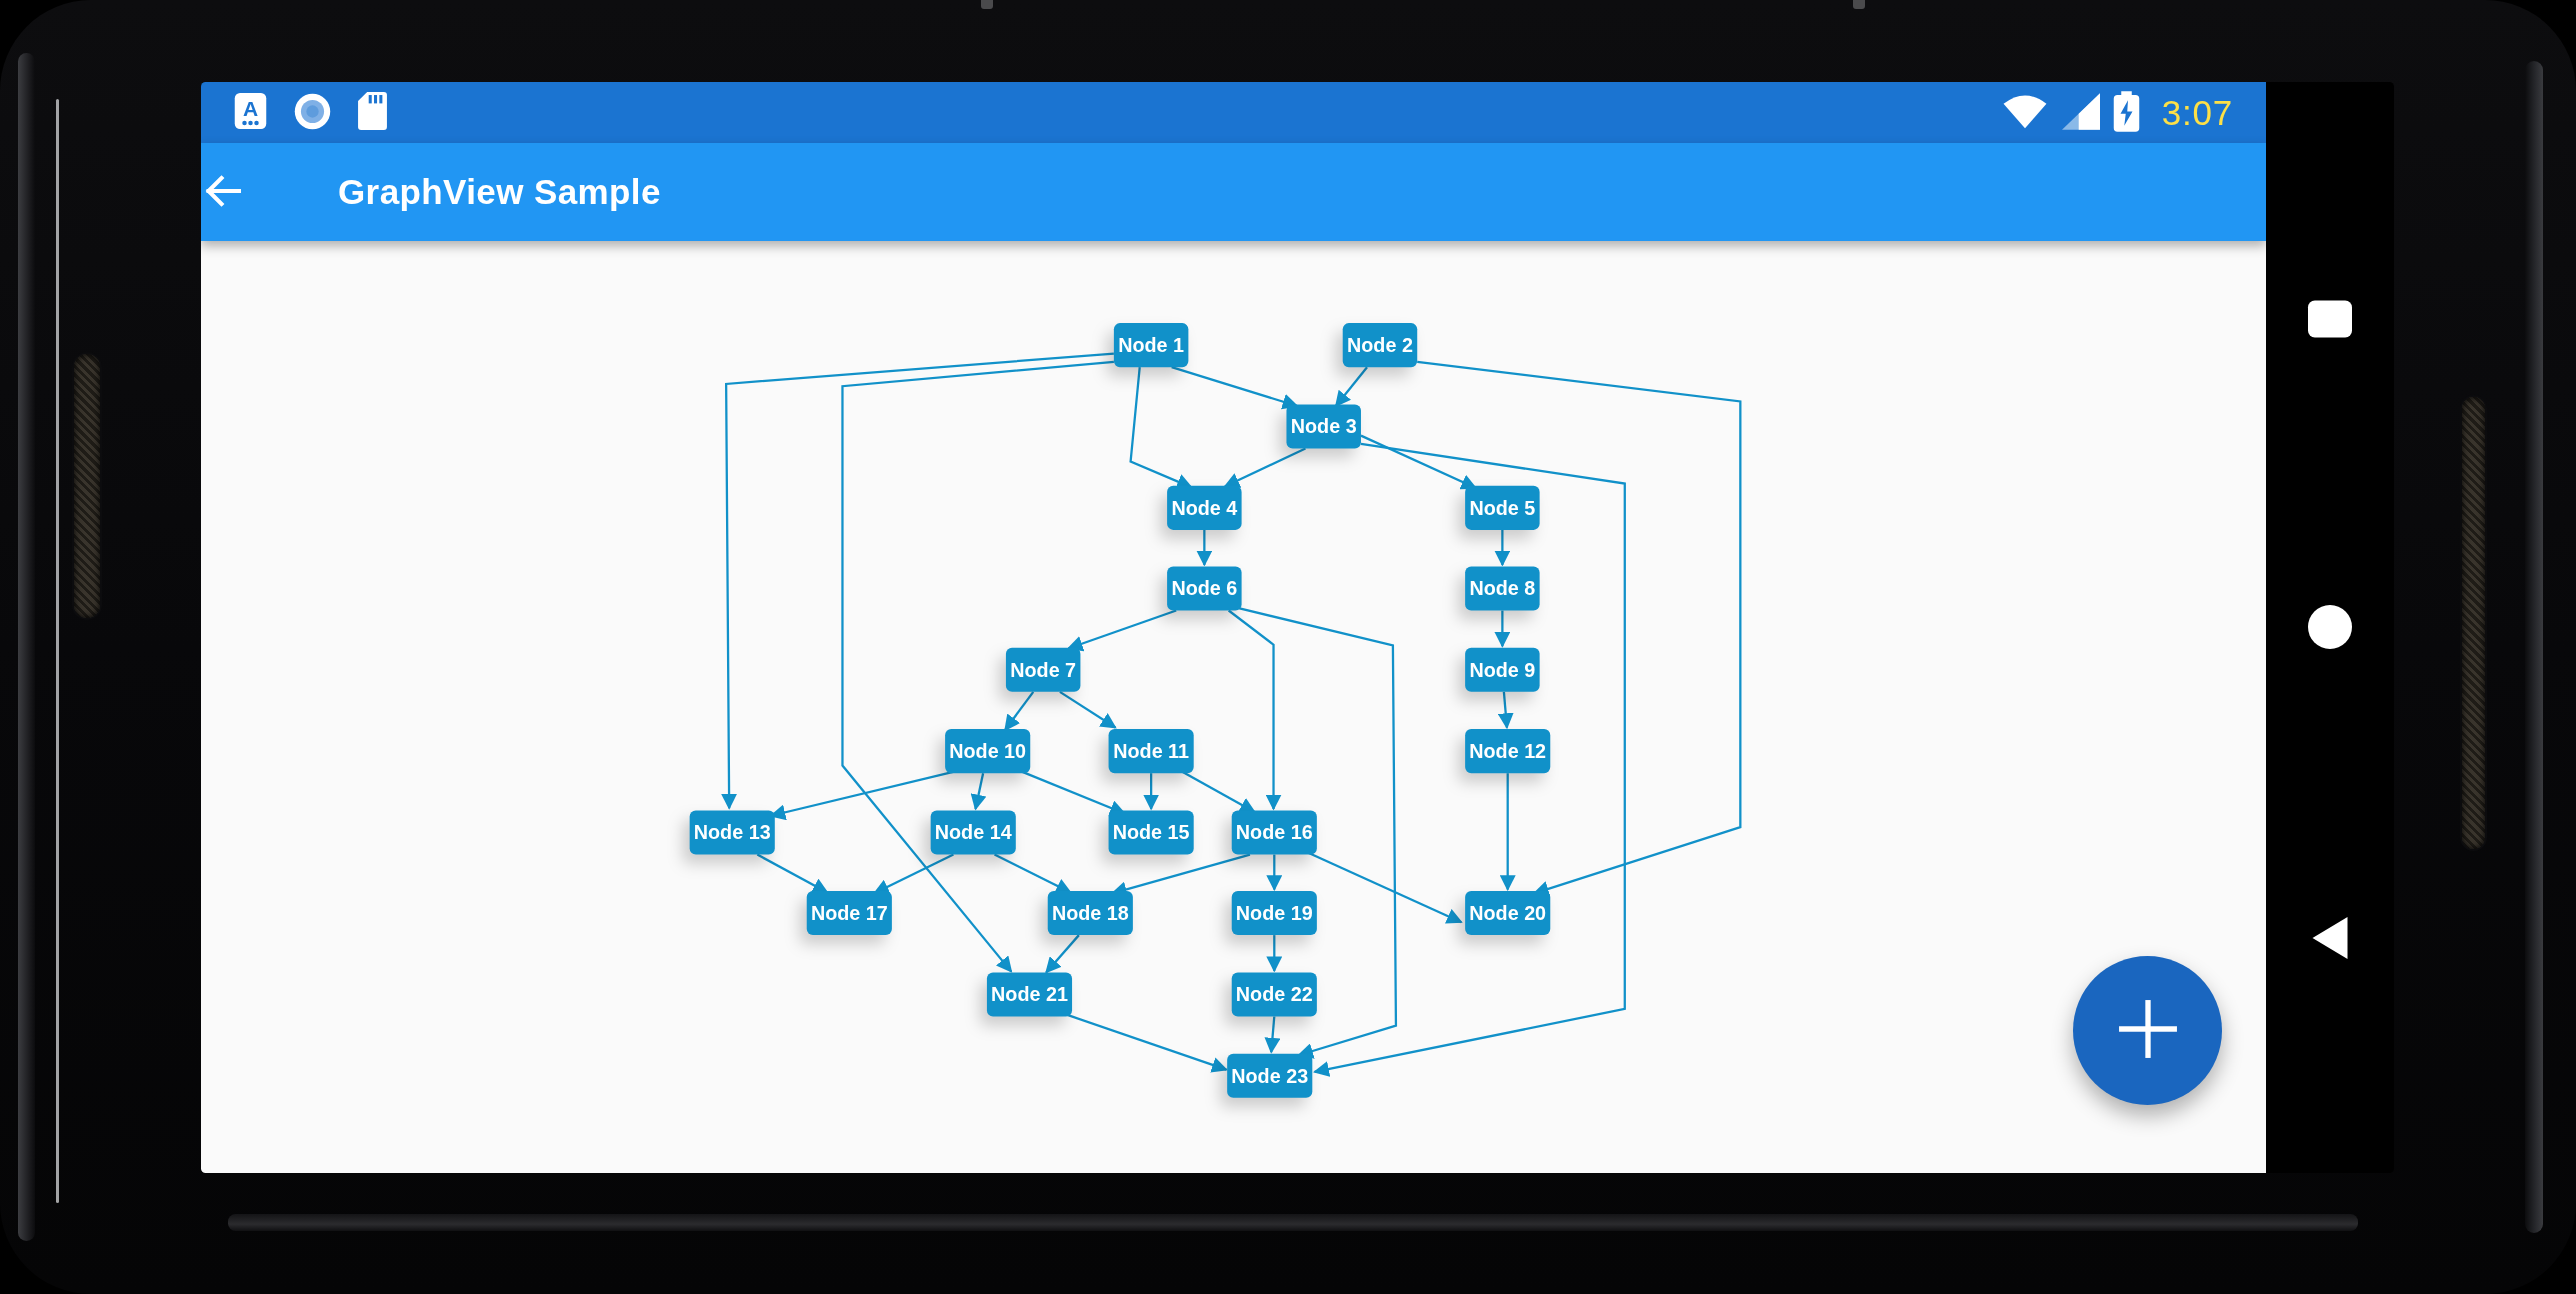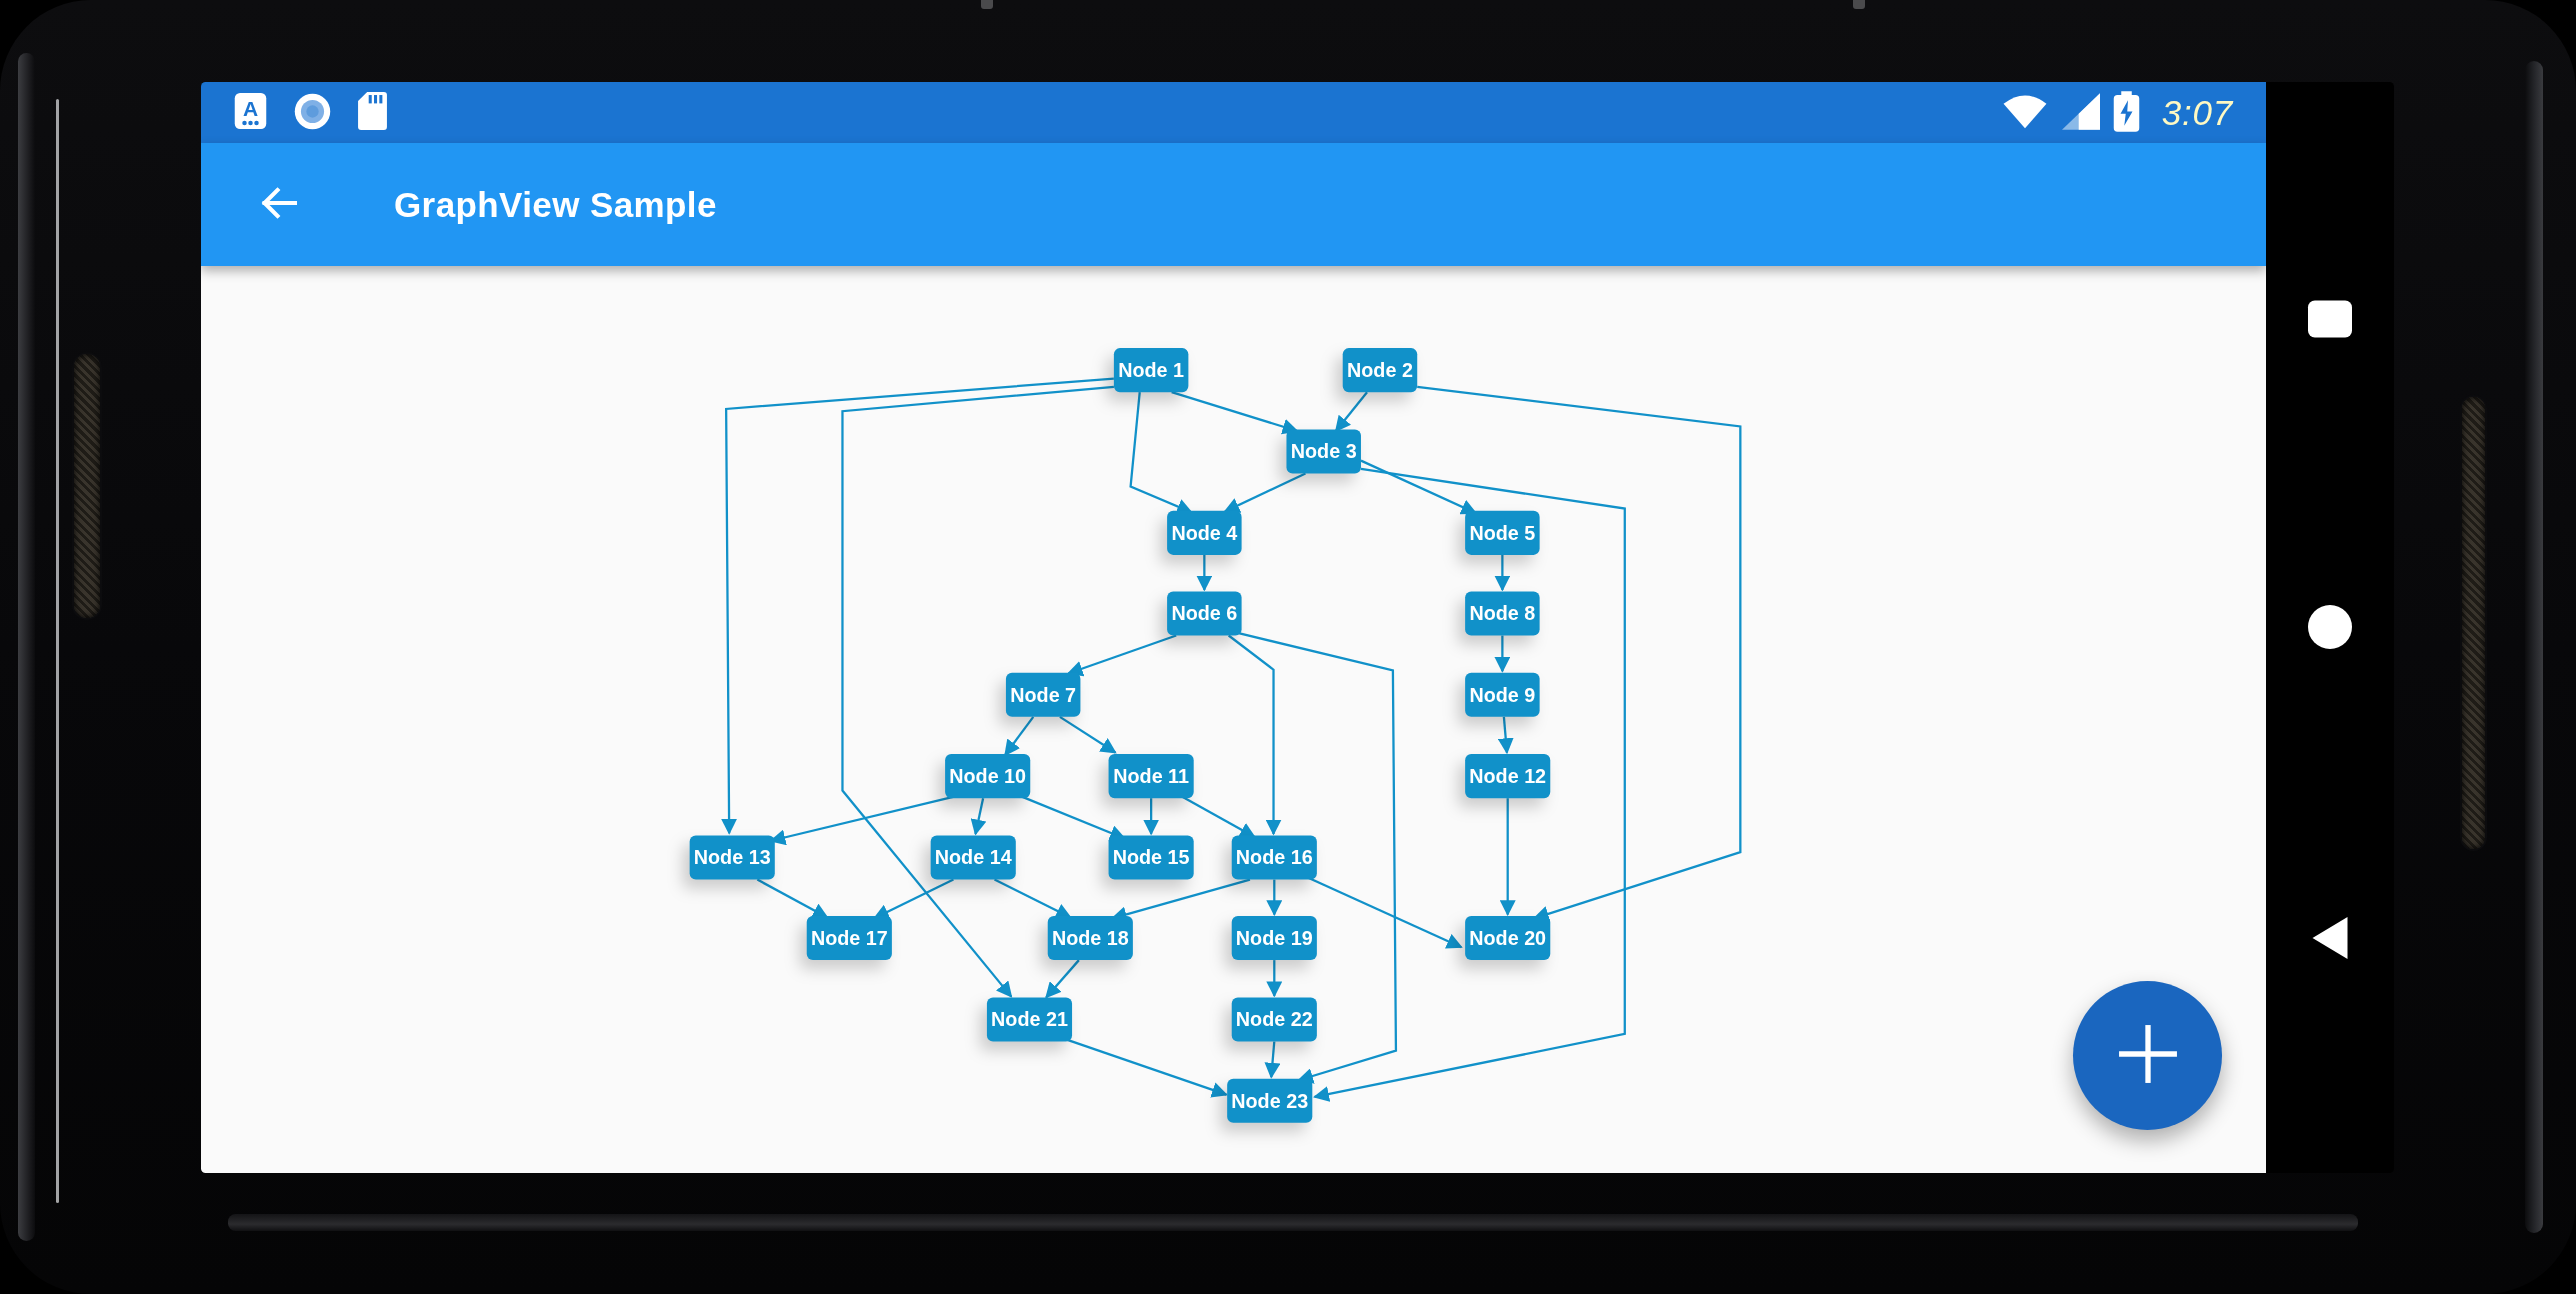--- a/index.html
+++ b/index.html
@@ -34,25 +34,25 @@
   
   .screen{position:absolute;left:201px;top:82px;width:2193px;height:1091px;
     display:flex;border-radius:4.6px;overflow:hidden;}
   .screen-main{width:2066px;height:100%;display:flex;flex-direction:column;}
 
   
   .status-bar{height:61px;background:var(--status-bg);display:flex;align-items:center;
     justify-content:space-between;padding:0 33px;flex:0 0 auto;}
   .sb-left{display:flex;align-items:center;gap:27px;}
   .sb-right{display:flex;align-items:center;gap:13.7px;}
-  .sb-time{color:#fef9c3;font-size:35px;letter-spacing:0.8px;margin-left:7.6px;font-style:italic;}
-
-  
-  .app-bar{height:123px;background:var(--appbar-bg);display:flex;align-items:center;
-    padding-left:56px;flex:0 0 auto;position:relative;z-index:3;
+  .sb-time{color:#fde047;font-size:35px;letter-spacing:0.8px;margin-left:7.6px;}
+
+  
+  .app-bar{height:98px;background:var(--appbar-bg);display:flex;align-items:center;
+    flex:0 0 auto;position:relative;z-index:3;
     box-shadow:0 4.6px 10.6px rgba(0,0,0,.30);}
   .app-title{color:#fff;font-size:35px;font-weight:600;margin-left:93px;letter-spacing:0.4px;}
 
   
   .content{position:relative;flex:1;background:var(--content-bg);overflow:hidden;text-align:center;}
   #graph-svg{position:absolute;left:0;top:0;}
   .node-rect{fill:var(--graph-blue);filter:drop-shadow(-9px 12px 10px rgba(0,0,0,.18));}
   .node-label{fill:#fff;font-family:"Liberation Sans",sans-serif;font-size:26px;font-weight:700;}
   .edge-line{fill:none;stroke:var(--graph-blue);stroke-width:3px;}
 

